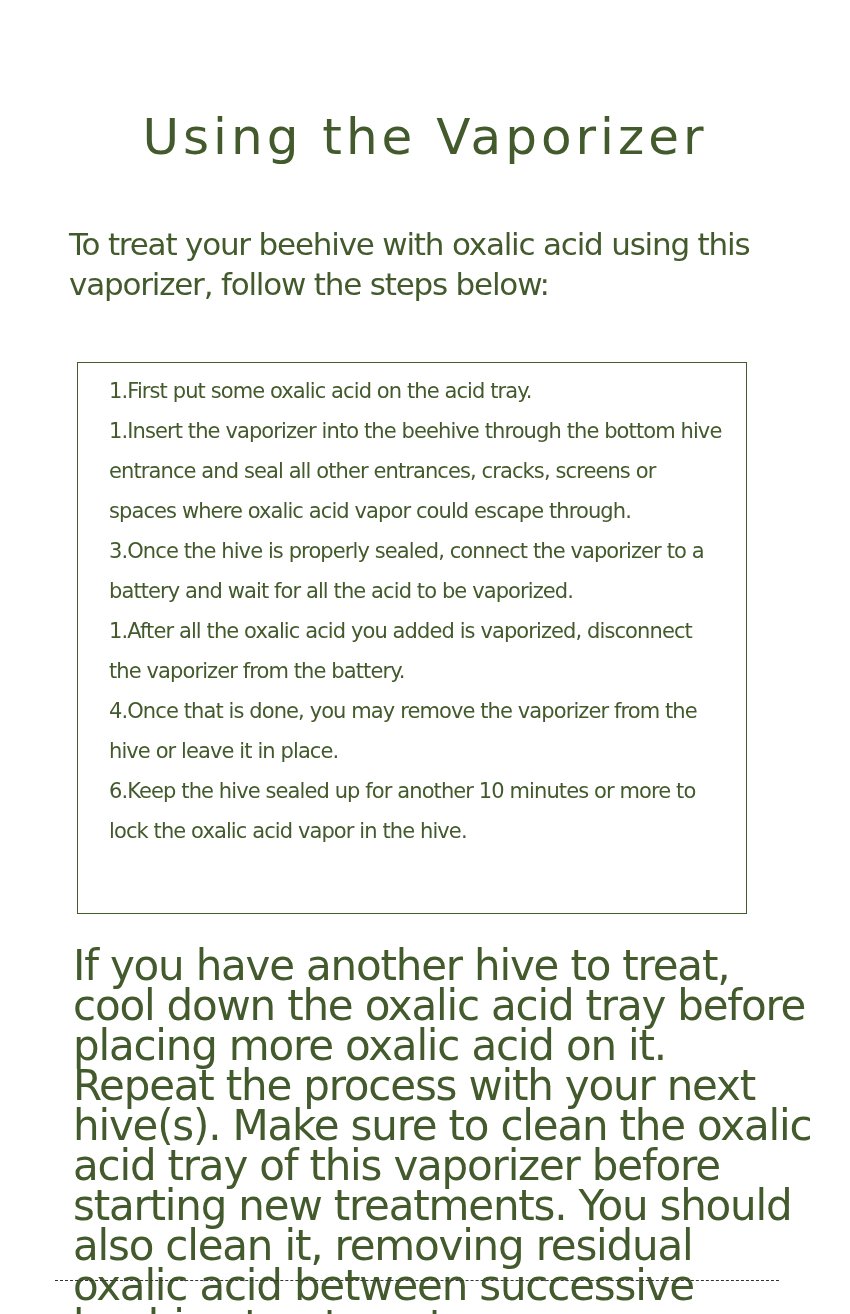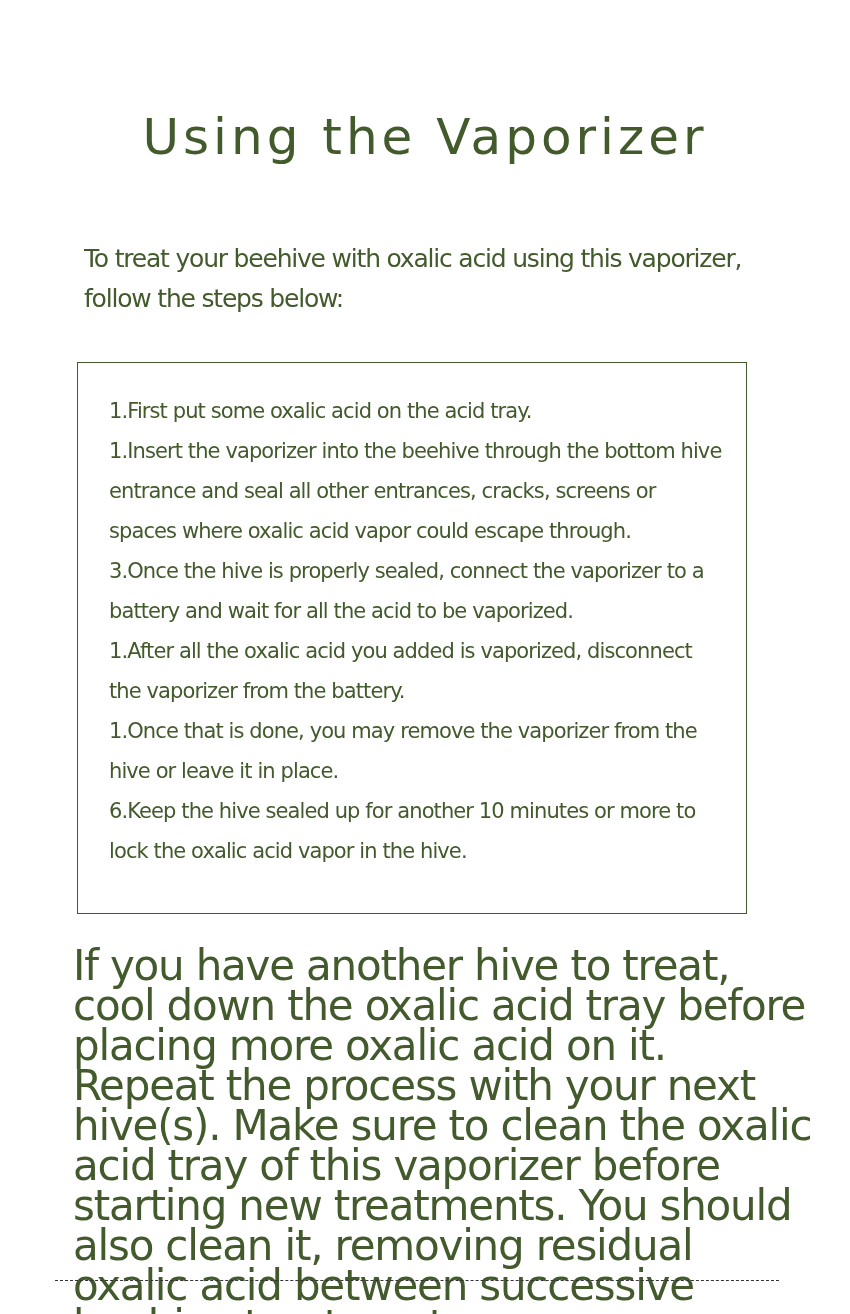--- a/index.html
+++ b/index.html
@@ -9,27 +9,27 @@
       color: #435a2c;
     }
     .title {
       position: absolute; left: 0; width: 834px; top: 100px;
       text-align: center; font-size: 50px; letter-spacing: 4px;
       font-family: "DejaVu Sans", sans-serif; font-weight: normal;
       color: #435a2c; margin: 8px;
     }
     .intro {
       position: absolute; left: 69px; top: 224px; width: 730px;
-      font-size: 25px; line-height: 40px; margin: 15px;
+      font-size: 31px; line-height: 40px; margin: 0;
       font-family: "DejaVu Sans", sans-serif; letter-spacing: -1.2px;
     }
     .steps-box {
       position: absolute; left: 77px; top: 362px; width: 670px; height: 552px;
       border: 1px solid #435a2c; box-sizing: border-box;
-      padding: 28px 20px 0 31px;
+      padding: 8px 20px 0 31px;
     }
     .step {
       font-family: "DejaVu Sans", sans-serif;
       font-size: 21px; line-height: 40px; margin: 0; letter-spacing: -0.9px;
     }
     .outro {
       position: absolute; left: 73px; top: 946px; width: 740px;
       font-size: 42px; line-height: 40px; margin: 0;
       font-family: "DejaVu Sans", sans-serif; letter-spacing: -1.2px;
     }
@@ -43,19 +43,19 @@
 
 <h1 class="title">Using the Vaporizer</h1>
 
 <p class="intro">To treat your beehive with oxalic acid using this vaporizer, follow the steps below:</p>
 
 <div class="steps-box">
   <p class="step">1.First put some oxalic acid on the acid tray.</p>
   <p class="step">1.Insert the vaporizer into the beehive through the bottom hive entrance and seal all other entrances, cracks, screens or spaces where oxalic acid vapor could escape through.</p>
   <p class="step">3.Once the hive is properly sealed, connect the vaporizer to a battery and wait for all the acid to be vaporized.</p>
   <p class="step">1.After all the oxalic acid you added is vaporized, disconnect the vaporizer from the battery.</p>
-  <p class="step">1.Once that is done, you may remove the vaporizer from the hive or leave it in place.</p>
+  <p class="step">4.Once that is done, you may remove the vaporizer from the hive or leave it in place.</p>
   <p class="step">6.Keep the hive sealed up for another 10 minutes or more to lock the oxalic acid vapor in the hive.</p>
 </div>
 
 <p class="outro">If you have another hive to treat, cool down the oxalic acid tray before placing more oxalic acid on it. Repeat the process with your next hive(s). Make sure to clean the oxalic acid tray of this vaporizer before starting new treatments. You should also clean it, removing residual oxalic acid between successive beehive treatments.</p>
 
 <div class="dashed-rule"></div>
 
 </body></html>

